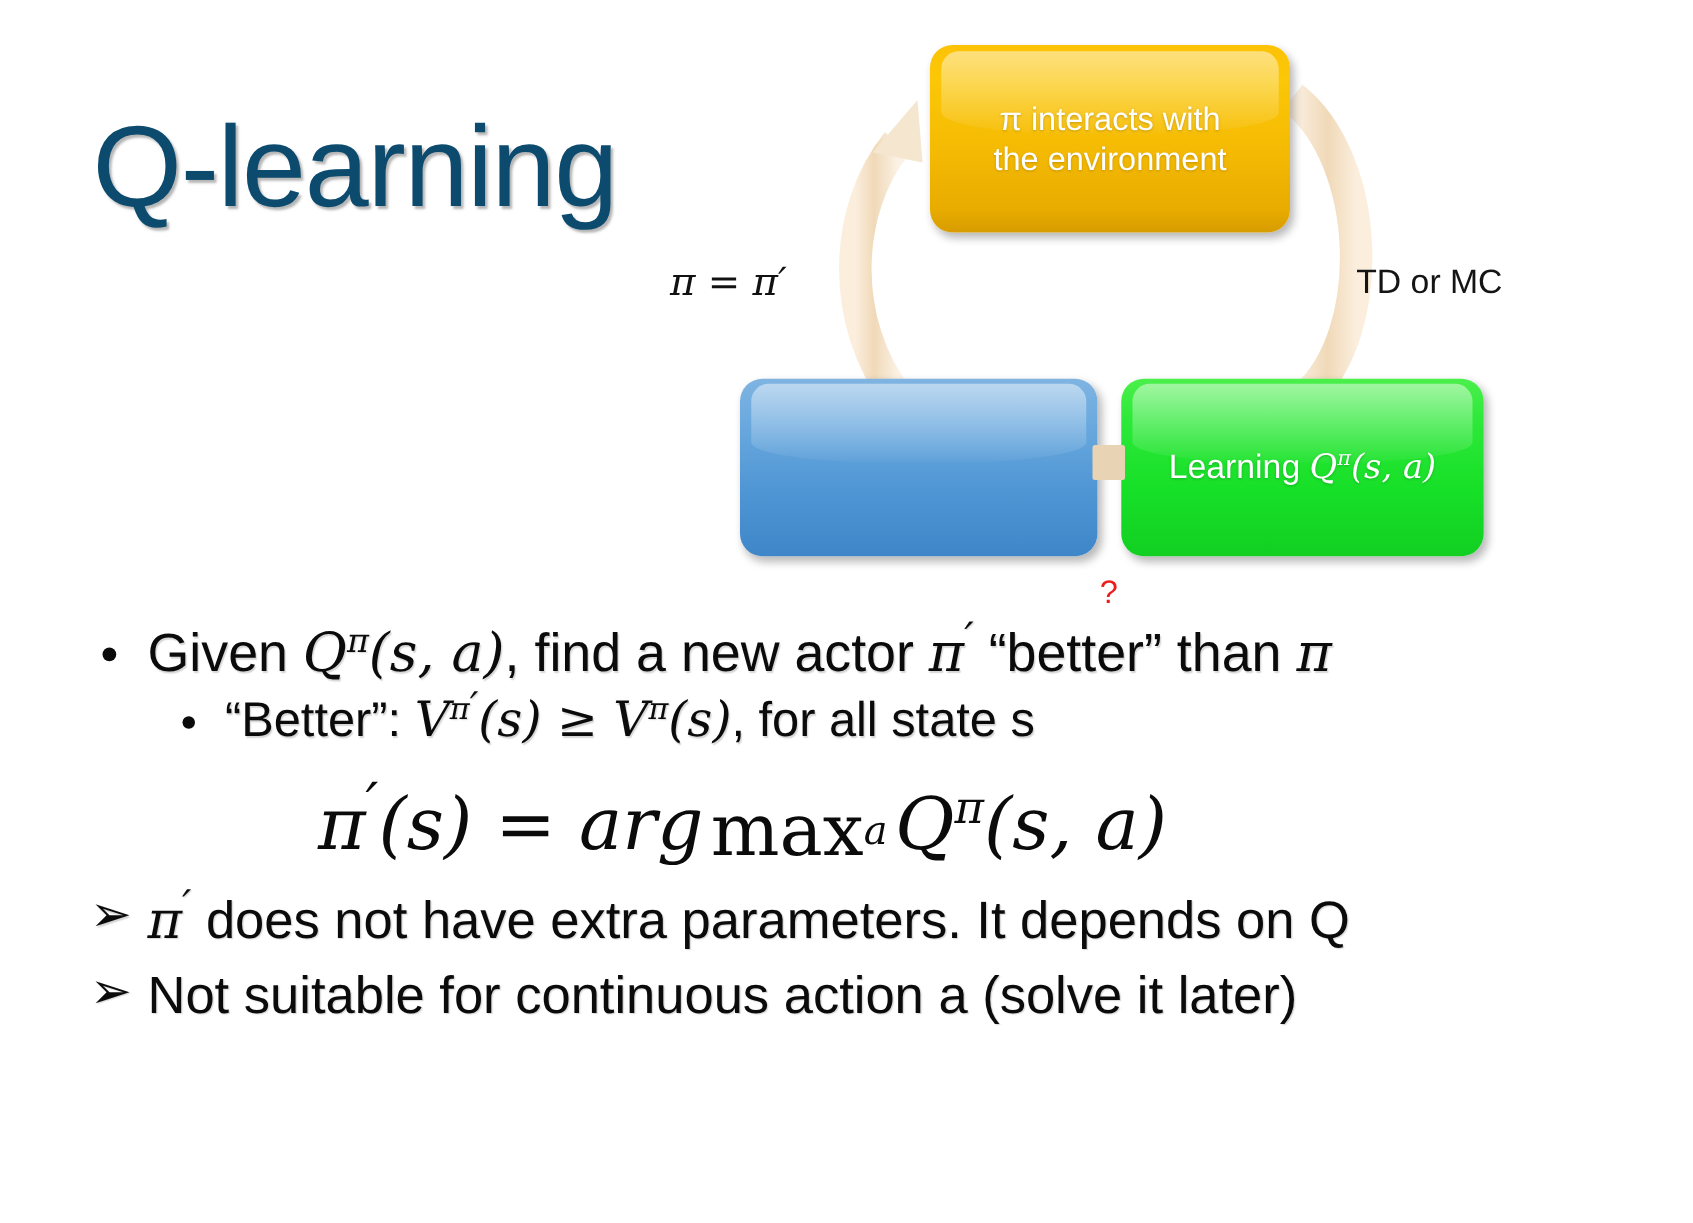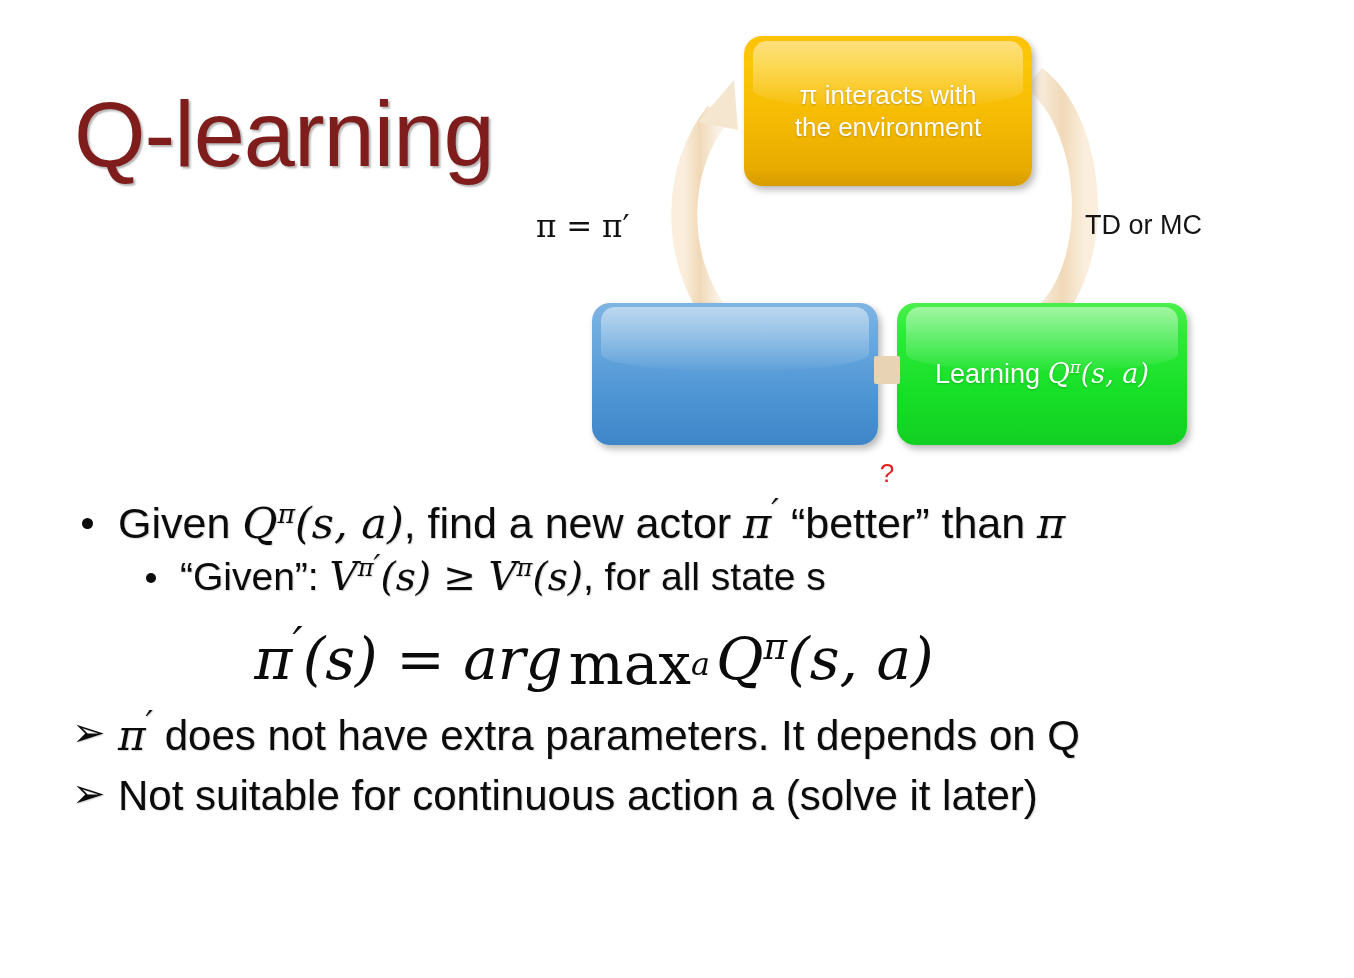--- a/index.html
+++ b/index.html
@@ -7,21 +7,21 @@
     width:1354px;height:978px;position:relative;overflow:hidden;
     font-family:"Liberation Sans",sans-serif;color:#000;
   }
   .slide{position:absolute;inset:0;background:#fff;}
 
   
   .title{
     position:absolute;left:74px;top:88px;
     font-family:"Liberation Sans",sans-serif;
     font-size:92px;font-weight:400;letter-spacing:-1px;
-    color:#7f1d1d;
+    color:#0c4a6e;
     text-shadow:2px 2px 2px rgba(120,120,120,.55);
     white-space:nowrap;line-height:1;
   }
 
   
   .diagram{position:absolute;left:522px;top:18px;width:720px;height:470px;}
   .arcs{position:absolute;left:0;top:0;width:720px;height:470px;}
 
   .box{
     position:absolute;border-radius:18px;
@@ -69,21 +69,21 @@
   }
 
   .qmark{
     position:absolute;left:352px;top:440px;width:26px;
     text-align:center;color:#ee1d1d;font-size:26px;font-weight:400;
     font-family:"Liberation Sans",sans-serif;
   }
 
   .lbl-pi-eq{
     position:absolute;left:14px;top:190px;
-    font-family:"DejaVu Serif",serif;
+    font-family:"DejaVu Serif",serif;font-style:italic;
     font-size:31px;color:#111;white-space:nowrap;
   }
   .lbl-td{
     position:absolute;left:563px;top:192px;
     font-family:"Liberation Sans",sans-serif;
     font-size:27px;color:#141414;white-space:nowrap;
   }
 
   
   .mi{font-family:"DejaVu Serif",serif;font-style:italic;}
@@ -180,21 +180,21 @@
     <div class="lbl-td">TD or MC</div>
   </div>
 
   <div class="body">
 
     <div class="bullet lvl1">
       <span class="dot"></span><span>Given </span><span class="mi">Q</span><span class="mi sup">π</span><span class="mi">(s, a)</span><span>, find a new actor </span><span class="mi">π</span><span class="prime">′</span><span> “better” than </span><span class="mi">π</span>
     </div>
 
     <div class="bullet lvl2">
-      <span class="dot"></span><span>“Given”: </span><span class="mi">V</span><span class="mi sup">π</span><span class="prime">′</span><span class="mi">(s)</span><span class="mu"> ≥ </span><span class="mi">V</span><span class="mi sup">π</span><span class="mi">(s)</span><span>, for all state s</span>
+      <span class="dot"></span><span>“Better”: </span><span class="mi">V</span><span class="mi sup">π</span><span class="prime">′</span><span class="mi">(s)</span><span class="mu"> ≥ </span><span class="mi">V</span><span class="mi sup">π</span><span class="mi">(s)</span><span>, for all state s</span>
     </div>
 
     <div class="equation">
       <span class="mi">π</span><span class="prime">′</span><span class="mi">(s)</span><span class="mu"> = </span><span class="mi">arg</span><span class="maxop">
           <span class="mx">max</span>
           <span class="sb">a</span>
         </span><span class="mi">Q</span><span class="mi sup">π</span><span class="mi">(s, a)</span>
     </div>
 
     <div class="arrowline">

